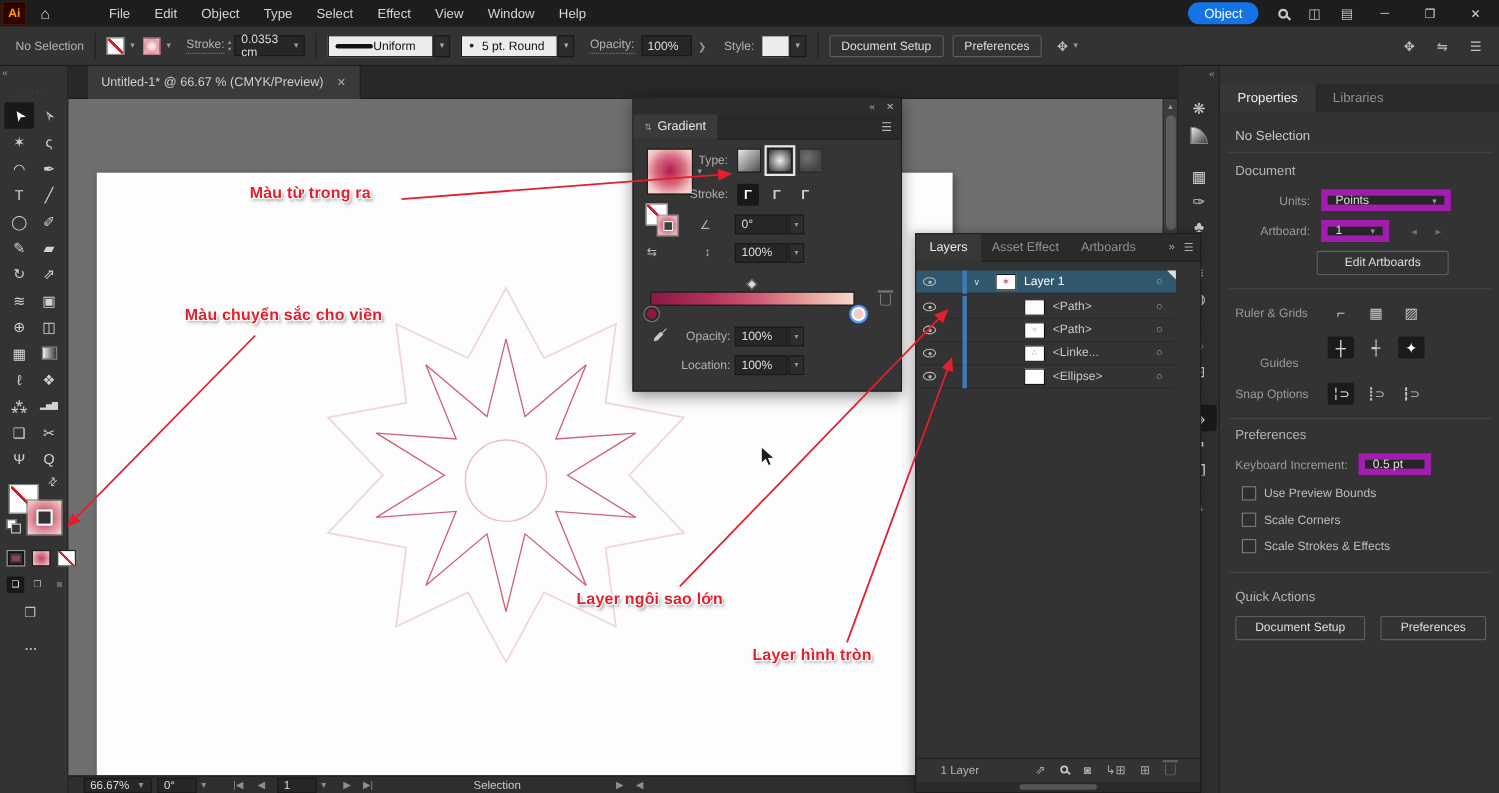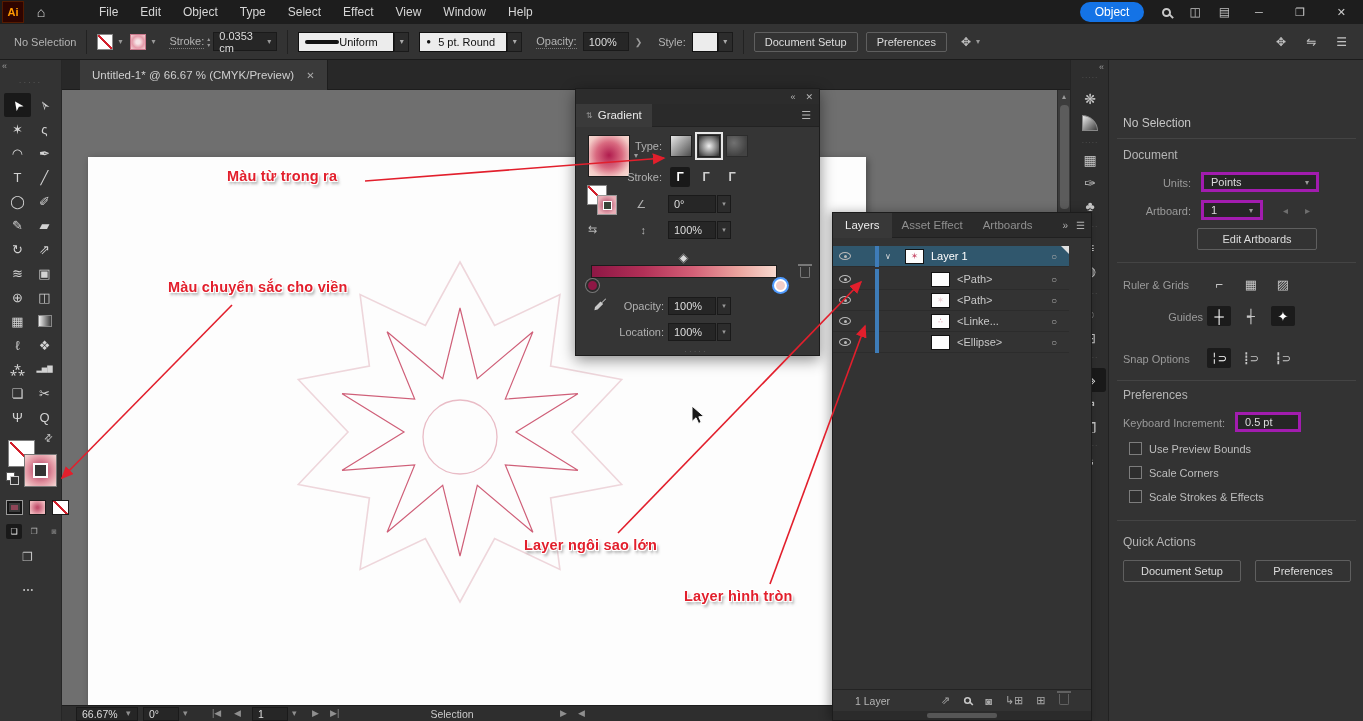--- a/index.html
+++ b/index.html
@@ -143,21 +143,21 @@
 .dock-sep{position:absolute;left:0;width:38px;text-align:center;color:#555;font-size:7px;letter-spacing:1px}
 .quartergrad{width:16px;height:16px;background:linear-gradient(135deg,#ededed,#3c3c3c);border-radius:0 100% 0 0;border:1px solid #888}
 
 #proppanel{position:absolute;left:1108px;top:60px;width:255px;bottom:0;background:#333;border-left:1px solid #222;z-index:9}
 #pp-tabs{position:absolute;left:0;top:16px;width:255px;height:26px;background:#2a2a2a;display:flex;align-items:flex-end}
 .pp-tab-active{background:#373737;color:#ececec;padding:6px 16px;font-size:12px}
 .pp-tab{color:#909090;padding:6px 16px;font-size:12px}
 .pp-sec{position:absolute;left:14px;color:#c6c6c6;font-size:12px}
 .pp-div{position:absolute;left:8px;width:239px;height:1px;background:#444}
 .pp-lbl{position:absolute;color:#9a9a9a;font-size:11px;text-align:right}
-.pp-field{position:absolute;background:#262626;border:3px solid #a21caf;height:20px;display:flex;align-items:center;padding:0 7px;color:#ddd;font-size:11px}
+.pp-field{position:absolute;background:#262626;border:6px solid #a21caf;height:20px;display:flex;align-items:center;padding:0 7px;color:#ddd;font-size:11px}
 .pp-ic{position:absolute;width:24px;height:20px;display:flex;align-items:center;justify-content:center;color:#c6c6c6;font-size:13px;border-radius:2px}
 .pp-ic.active{background:#1b1b1b;color:#fff}
 .pp-cb{position:absolute;width:13px;height:13px;border:1px solid #7d7d7d;background:#2e2e2e}
 .pp-cblbl{position:absolute;color:#bdbdbd;font-size:11px}
 .pp-btn{position:absolute;border:1px solid #5f5f5f;border-radius:2px;color:#ddd;font-size:11px;text-align:center;padding:4px 0}
 .pp-nav{position:absolute;color:#6f6f6f;font-size:10px}
 
 .annot{position:absolute;z-index:55;color:#e21f2c;font-weight:bold;font-size:14.5px;letter-spacing:.2px;
  text-shadow:-1px -1px 0 #fff,1px -1px 0 #fff,-1px 1px 0 #fff,1px 1px 0 #fff,2px 3px 3px rgba(70,70,70,.55)}
 #overlay{position:absolute;left:0;top:0;z-index:50;pointer-events:none}
@@ -564,20 +564,24 @@
     <div class="dock-ic" style="top:266px">⊞</div>
     <div class="dock-sep" style="top:294px">·····</div>
     <div class="dock-ic active" style="top:308px">◈</div>
     <div class="dock-ic" style="top:333px">⇗</div>
     <div class="dock-ic" style="top:356px">❐</div>
     <div class="dock-sep" style="top:382px">·····</div>
     <div class="dock-ic" style="top:393px">❝</div>
   </div>
 
   <div id="proppanel">
+    <div id="pp-tabs">
+      <div class="pp-tab-active">Properties</div>
+      <div class="pp-tab">Libraries</div>
+    </div>
     <div class="pp-sec" style="top:56px">No Selection</div>
     <div class="pp-div" style="top:78px"></div>
     <div class="pp-sec" style="top:88px;color:#b5b5b5">Document</div>
     <div class="pp-lbl" style="left:20px;top:117px;width:62px">Units:</div>
     <div class="pp-field" style="left:92px;top:112px;width:118px">
       <span>Points</span>
       <span class="fdd" style="margin-left:auto">▾</span>
     </div>
     <div class="pp-lbl" style="left:20px;top:145px;width:62px">Artboard:</div>
     <div class="pp-field" style="left:92px;top:140px;width:62px">
@@ -585,21 +589,21 @@
       <span class="fdd" style="margin-left:auto">▾</span>
     </div>
     <div class="pp-nav" style="left:174px;top:145px">◂</div>
     <div class="pp-nav" style="left:196px;top:145px">▸</div>
     <div class="pp-btn" style="left:88px;top:168px;width:120px">Edit Artboards</div>
     <div class="pp-div" style="top:202px"></div>
     <div class="pp-lbl" style="left:14px;top:219px;width:80px;text-align:left">Ruler &amp; Grids</div>
     <div class="pp-ic" style="left:98px;top:214px">⌐</div>
     <div class="pp-ic" style="left:130px;top:214px">▦</div>
     <div class="pp-ic" style="left:162px;top:214px">▨</div>
-    <div class="pp-lbl" style="left:14px;top:251px;width:80px;text-align:right">Guides</div>
+    <div class="pp-lbl" style="left:14px;top:265px;width:80px;text-align:center">Guides</div>
     <div class="pp-ic active" style="left:98px;top:246px">┼</div>
     <div class="pp-ic" style="left:130px;top:246px">┽</div>
     <div class="pp-ic active" style="left:162px;top:246px">✦</div>
     <div class="pp-lbl" style="left:14px;top:293px;width:80px;text-align:left">Snap Options</div>
     <div class="pp-ic active" style="left:98px;top:288px;font-size:11px">╎⊃</div>
     <div class="pp-ic" style="left:130px;top:288px;font-size:11px">┋⊃</div>
     <div class="pp-ic" style="left:162px;top:288px;font-size:11px">┇⊃</div>
     <div class="pp-div" style="top:320px"></div>
     <div class="pp-sec" style="top:328px;color:#b5b5b5">Preferences</div>
     <div class="pp-lbl" style="left:14px;top:357px;width:108px;text-align:left">Keyboard Increment:</div>

